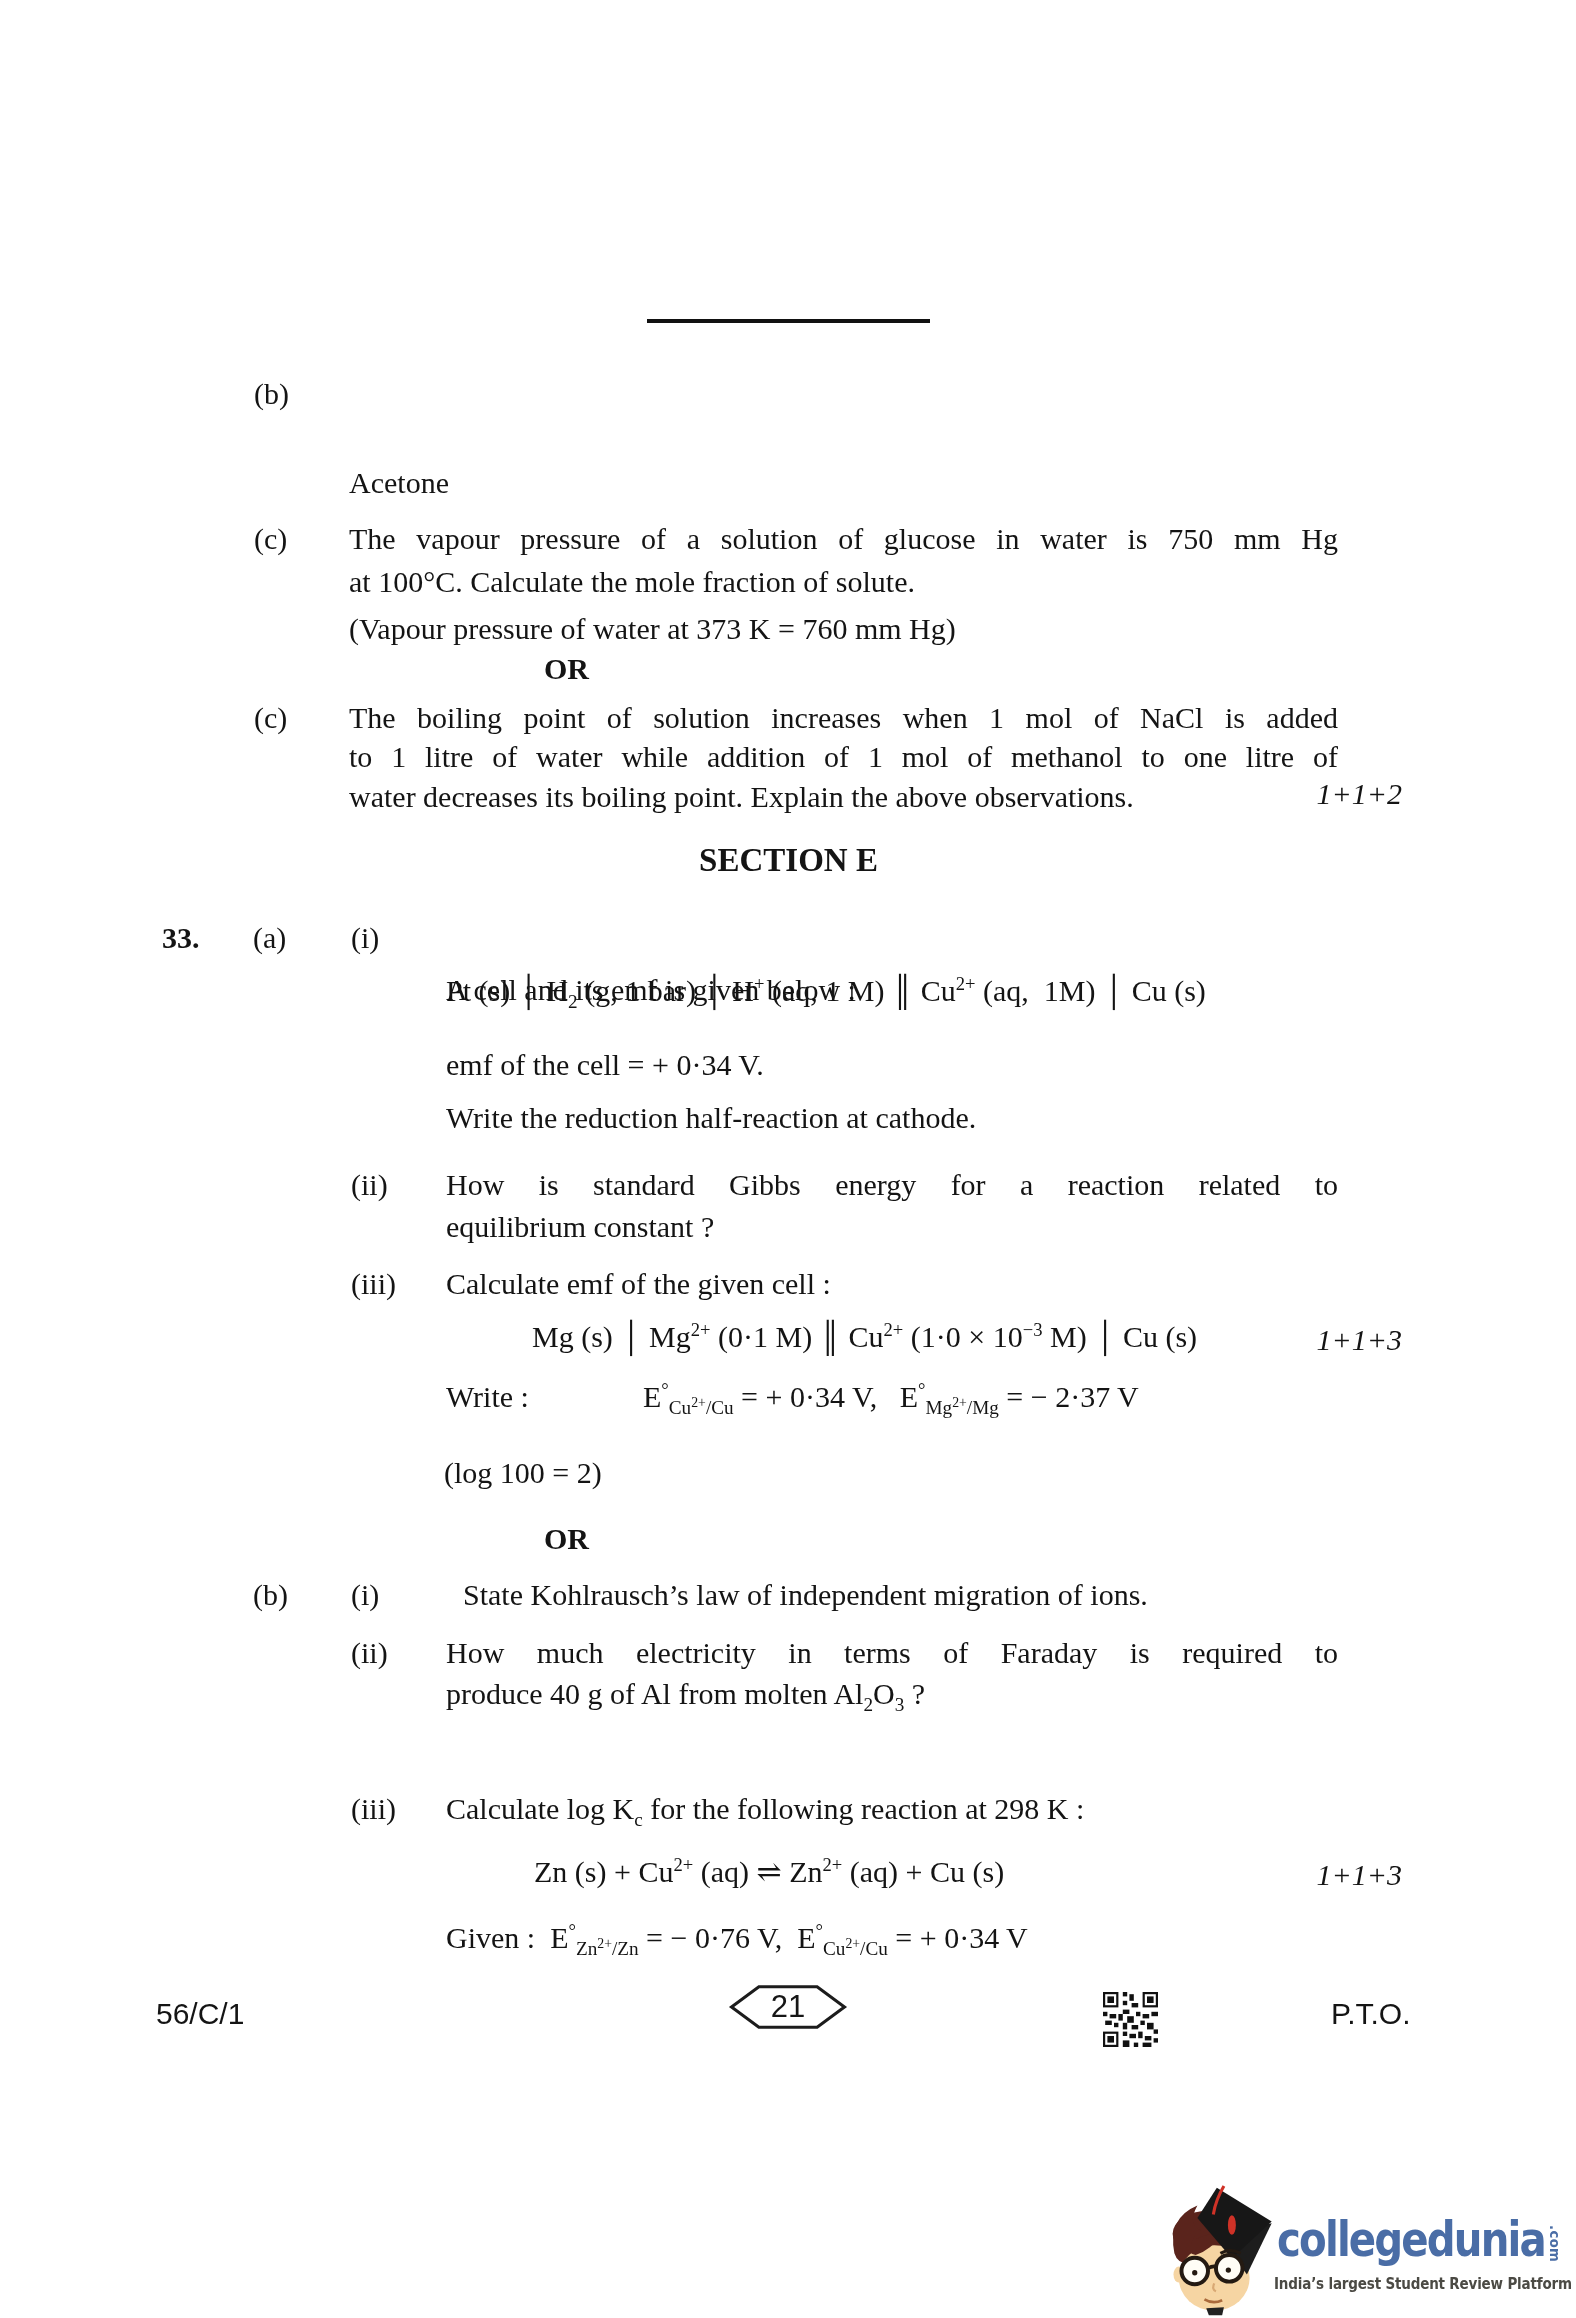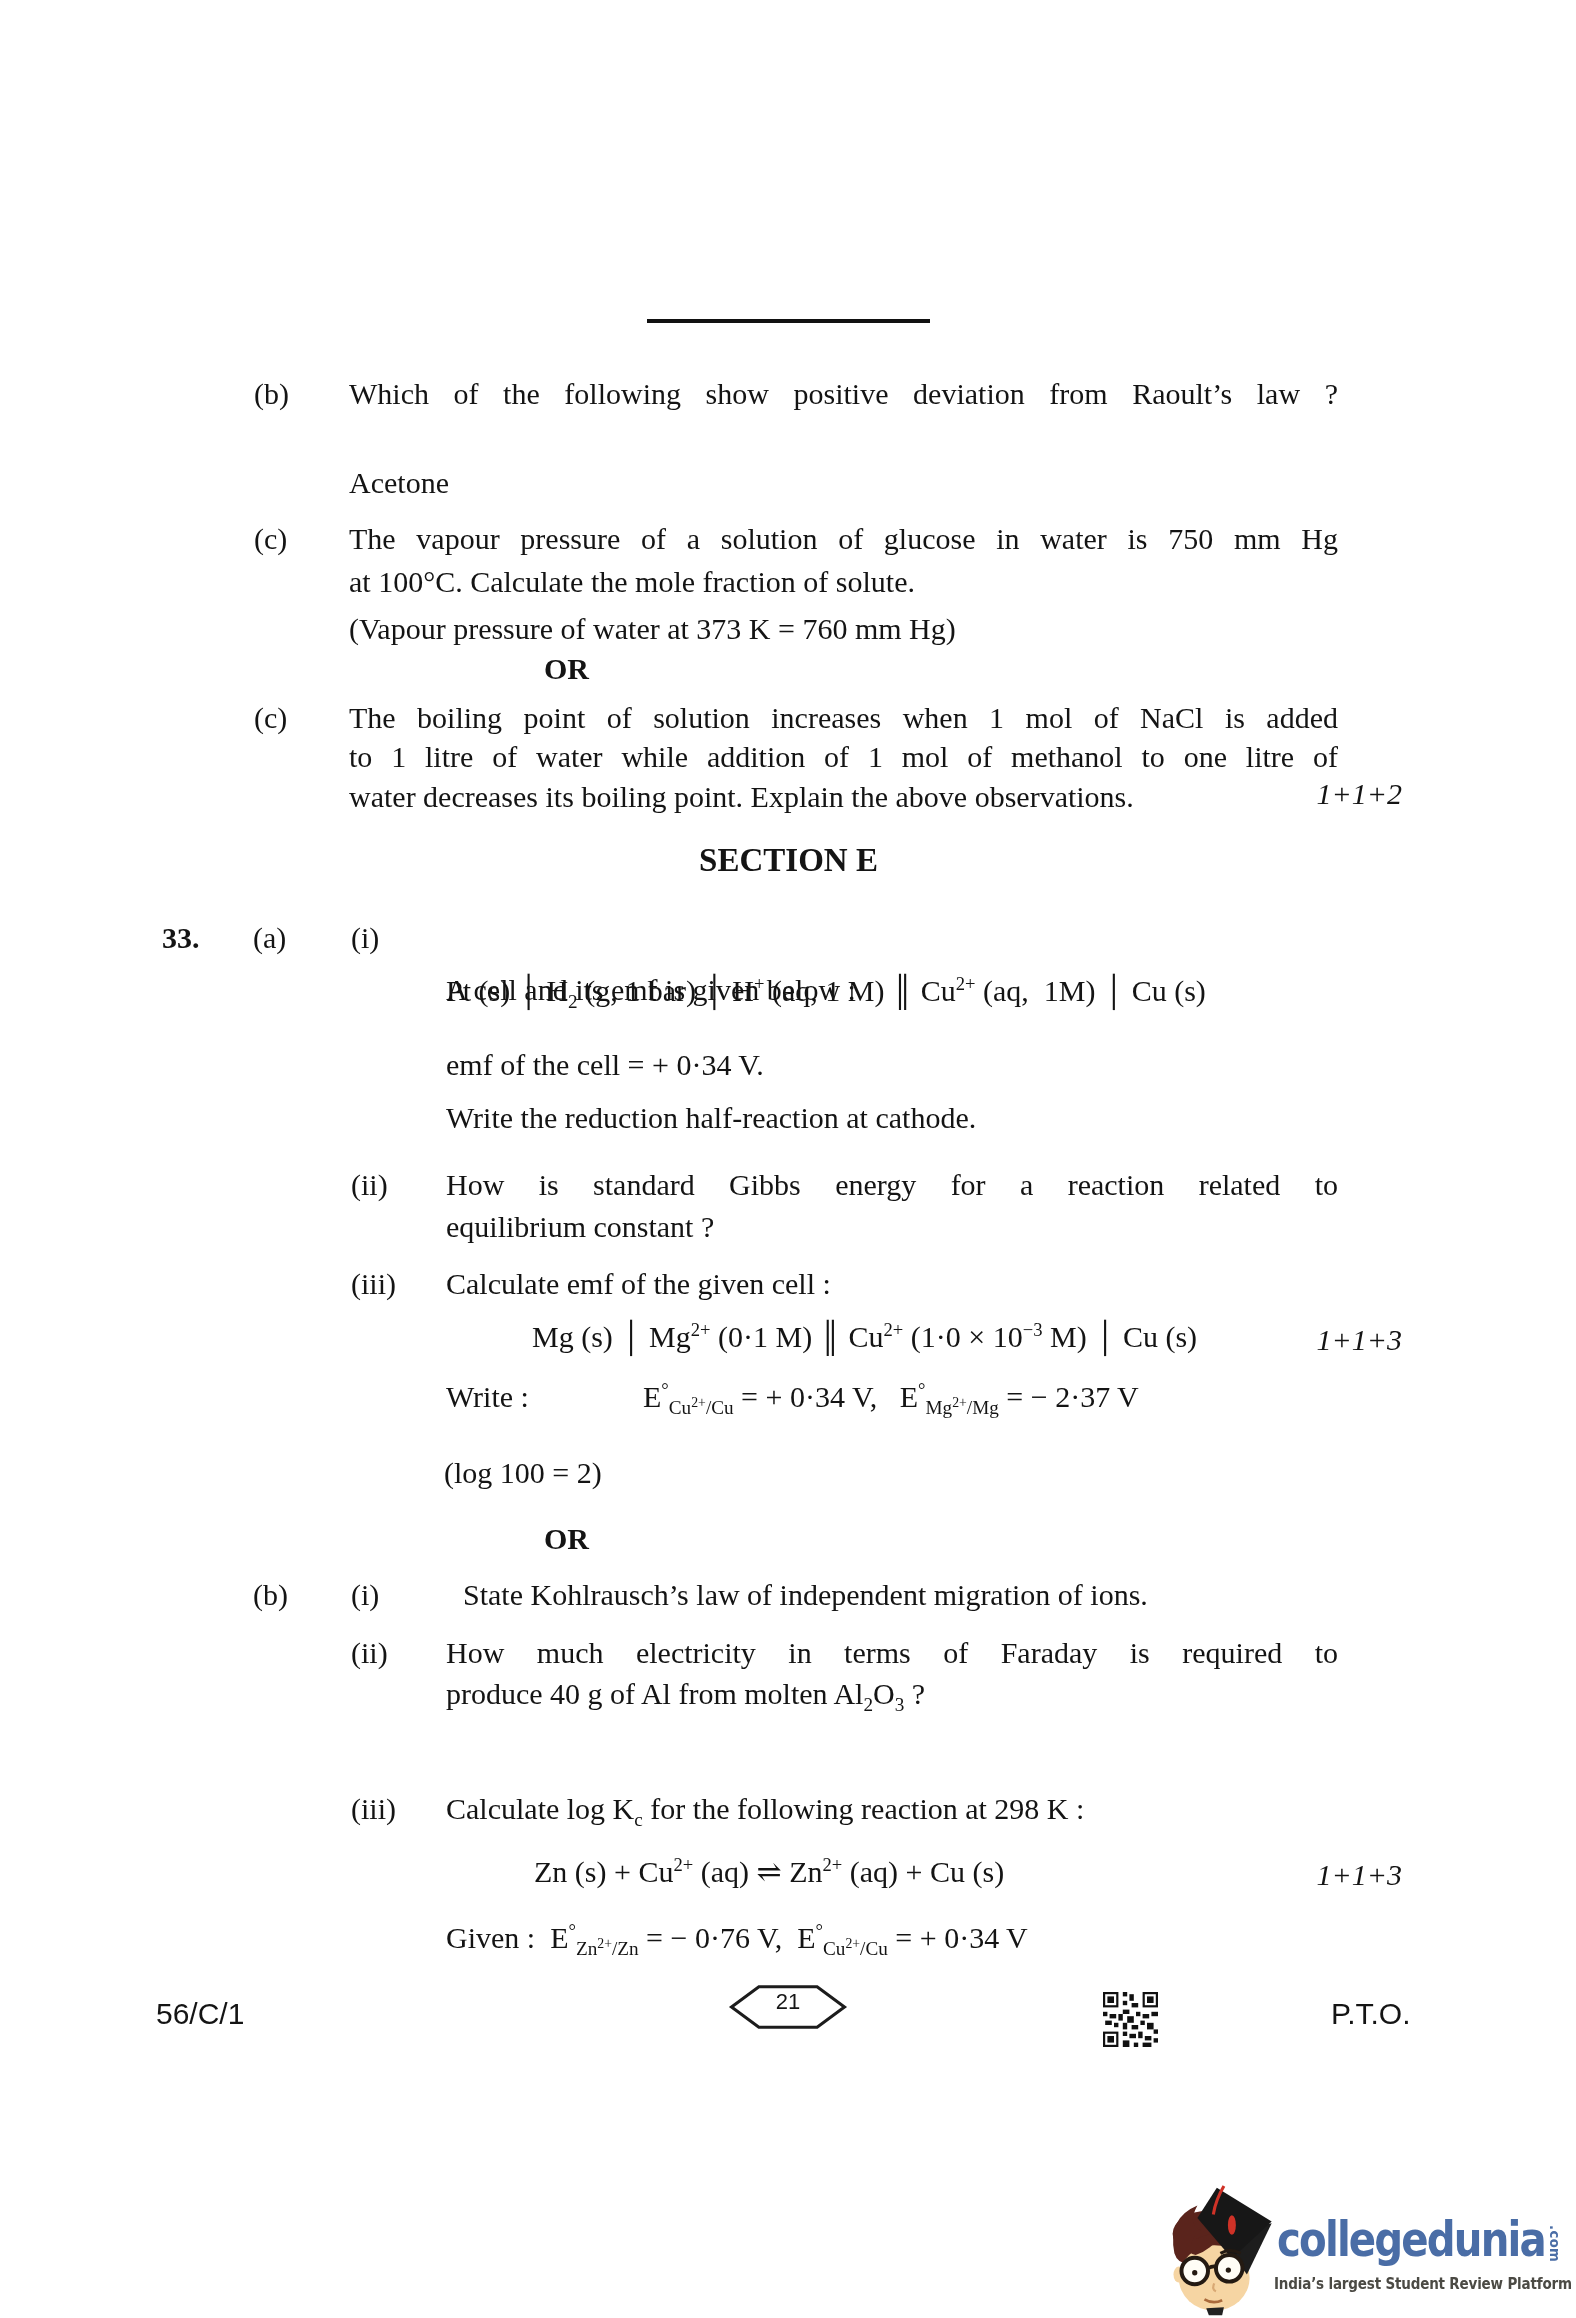--- a/index.html
+++ b/index.html
@@ -15,40 +15,39 @@
   .bold{font-weight:bold;}
   .mark{position:absolute;right:175px;font-size:30px;font-style:italic;white-space:nowrap;}
   .center{left:0;right:0;text-align:center;}
   sup{font-size:62%;line-height:0;}
   sub{font-size:64%;line-height:0;}
   sub sup{font-size:72%;}
   .rule{position:absolute;left:647px;top:319px;width:283px;height:4.4px;background:#111;}
   .footer-txt{position:absolute;font-family:Liberation Sans, sans-serif;font-size:30px;white-space:nowrap;}
   .hexwrap{position:absolute;left:728px;top:1983px;width:120px;height:48px;}
   .hexwrap span{position:absolute;left:0;right:0;top:6.2px;text-align:center;
-    font-family:"Liberation Sans","DejaVu Sans",sans-serif;font-size:22px;color:#161616;}
+    font-family:"Liberation Sans","DejaVu Sans",sans-serif;font-size:31px;color:#161616;}
   .qr{position:absolute;left:1103px;top:1992px;}
   .brand{position:absolute;font-family:"DejaVu Sans","Liberation Sans",sans-serif;}
   .wordmark{left:1277px;top:2211px;font-size:48px;font-weight:bold;letter-spacing:-2.2px;
     color:var(--brand-blue,#4a6da6);transform:scaleX(.84);transform-origin:left top;}
   .dotcom{left:1547px;top:2225px;font-size:13.2px;font-weight:bold;color:var(--brand-blue,#4a6da6);
     writing-mode:vertical-rl;letter-spacing:0.4px;}
   .tagline{left:1274px;top:2275px;font-size:15px;font-weight:bold;letter-spacing:-0.2px;
     color:var(--tagline-color,#4b4a44);transform:scaleX(.9);transform-origin:left top;white-space:nowrap;}
   .mascot{position:absolute;left:1162px;top:2179px;}
 </style>
 </head>
 <body>
 
 <div class="page">
 
   <div class="rule"></div>
 
   <div class="ln" style="left:254px;top:374px;">(b)</div>
-  <div class="ln just w-outer" style="left:349px;top:374px;">Which of the following show positive deviation from Raoult’s law ?</div>
   <div class="ln" style="left:349px;top:463px;">Acetone</div>
 
   <div class="ln" style="left:254px;top:519px;">(c)</div>
   <div class="ln just w-outer" style="left:349px;top:519px;">The vapour pressure of a solution of glucose in water is 750 mm Hg</div>
   <div class="ln" style="left:349px;top:562px;">at 100°C. Calculate the mole fraction of solute.</div>
   <div class="ln" style="left:349px;top:609px;">(Vapour pressure of water at 373 K = 760 mm Hg)</div>
 
   <div class="ln bold" style="left:544px;top:649px;">OR</div>
 
   <div class="ln" style="left:254px;top:698px;">(c)</div>

